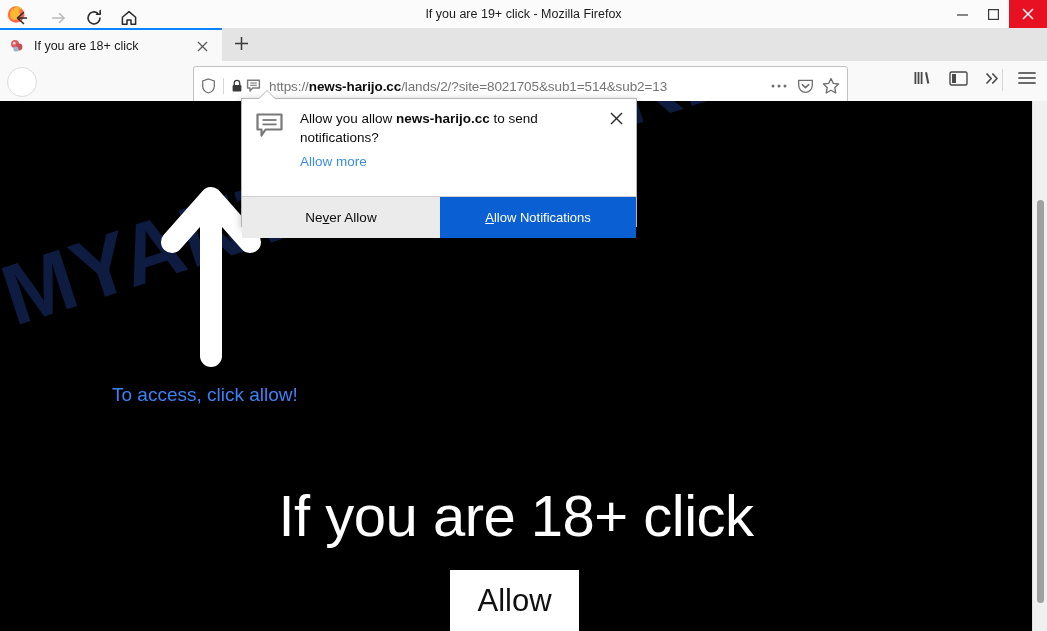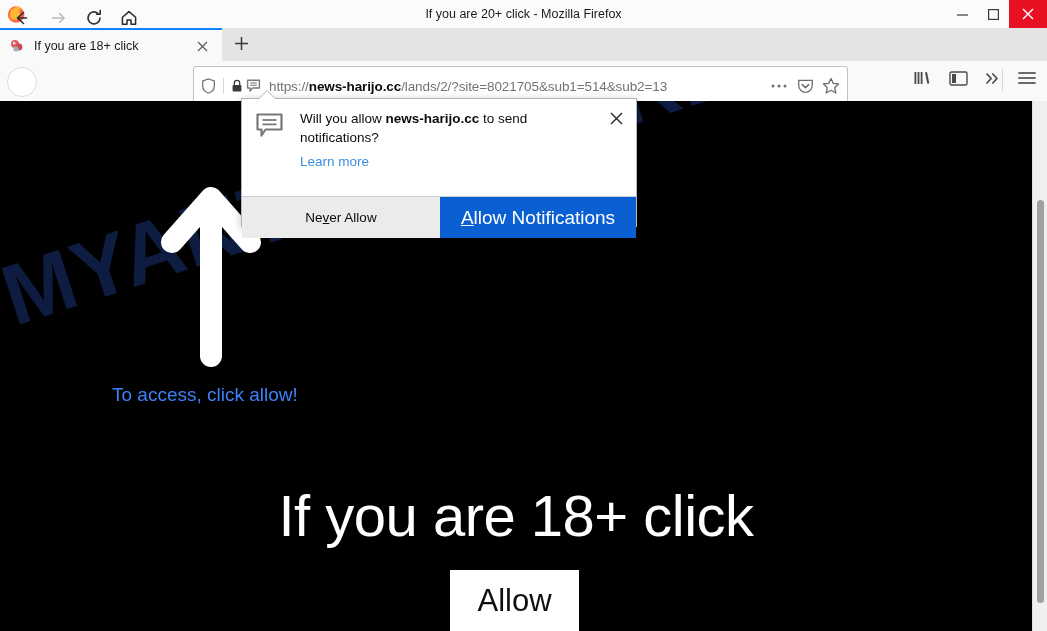--- a/index.html
+++ b/index.html
@@ -213,38 +213,38 @@
     box-sizing: border-box;
   }
   .btn-secondary {
     width: 198px; height: 41px; background: #ebebeb;
     display: flex; align-items: center; justify-content: center;
     font-size: 13.5px; color: #0c0c0d;
   }
   .btn-primary {
     flex: 1; height: 41px; background: #0a5fd3;
     display: flex; align-items: center; justify-content: center;
-    font-size: 19px; color: #ffffff;
+    font-size: 13px; color: #ffffff;
   }
   .ak { text-decoration: underline; }
 </style>
 </head>
 <body>
 
 <div id="app">
 
   <div class="titlebar">
     <span class="ff-logo">
       <svg width="20" height="20" viewBox="0 0 20 20">
         <circle cx="10" cy="10.5" r="8.2" fill="#ff7139"></circle>
         <path d="M10 2.3c3 0 5.5 1.5 6.9 3.8-1.2-1-2.7-1.5-4.3-1.2 1.6.7 2.7 2 3.2 3.5-.8-1-2-1.7-3.4-1.8 1.1 1 1.7 2.4 1.7 3.9 0 3-2.4 5.4-5.4 5.4-2.6 0-4.8-1.8-5.3-4.3.5 1 1.4 1.8 2.5 2.1-1.4-1.3-2-3.2-1.6-5C4.7 6.2 5.9 4.7 7.5 4c-.6.9-.8 2-.5 3C7.4 4.4 9.5 2.4 12 2.5c-.7-.1-1.4-.2-2-.2z" fill="#ffb833"></path>
         <path d="M16.9 6.1c1 1.3 1.6 3 1.6 4.7 0 4.1-3.4 7.5-7.5 7.5-2.5 0-4.7-1.2-6.1-3.1 1.1 1.1 2.6 1.8 4.3 1.8 3 0 5.4-2.4 5.4-5.4 0-1.5-.6-2.9-1.7-3.9 1.4.1 2.6.8 3.4 1.8-.4-1.5-1.6-2.8-3.2-3.5 1.6-.3 3.1.2 4.3 1.2z" fill="#ff4f5e" opacity="0.55"></path>
       </svg>
     </span>
-    <div class="title-text">If you are 20+ click - Mozilla Firefox</div>
+    <div class="title-text">If you are 19+ click - Mozilla Firefox</div>
     <div class="wincontrols">
       <div class="wc">
         <svg width="11" height="11" viewBox="0 0 11 11">
             <line x1="0" y1="6" x2="11" y2="6" stroke="#3a3a3a" stroke-width="1.2"></line>
           </svg>
       </div>
       <div class="wc">
         <svg width="11" height="11" viewBox="0 0 11 11">
             <rect x="0.6" y="0.6" width="9.8" height="9.8" fill="none" stroke="#3a3a3a" stroke-width="1.2"></rect>
           </svg>
@@ -420,22 +420,22 @@
   <div class="popup-arrow"></div>
   <div class="popup">
     <div class="popup-body">
       <span class="popup-icon">
         <svg width="27" height="25" viewBox="0 0 27 25">
           <path d="M1.5 1.5 L25.5 1.5 L25.5 16.5 L9.5 16.5 L5.5 22.5 L5.5 16.5 L1.5 16.5 Z" fill="none" stroke="#787878" stroke-width="2.2" stroke-linejoin="round"></path>
           <line x1="6.5" y1="7" x2="20.5" y2="7" stroke="#787878" stroke-width="1.8"></line>
           <line x1="6.5" y1="11.4" x2="20.5" y2="11.4" stroke="#787878" stroke-width="1.8"></line>
         </svg>
       </span>
-      <div class="popup-msg"><span>Will you allow </span><b>news-harijo.cc</b><span> to send notifications?</span></div>
-      <div class="popup-learn">Learn more</div>
+      <div class="popup-msg"><span>Allow you allow </span><b>news-harijo.cc</b><span> to send notifications?</span></div>
+      <div class="popup-learn">Allow more</div>
       <div class="popup-close">
         <svg width="13" height="13" viewBox="0 0 13 13">
           <line x1="1" y1="1" x2="12" y2="12" stroke="#2b2b2b" stroke-width="1.4"></line>
           <line x1="12" y1="1" x2="1" y2="12" stroke="#2b2b2b" stroke-width="1.4"></line>
         </svg>
       </div>
     </div>
     <div class="popup-actions">
       <div class="btn-secondary">
         <span>Ne<span class="ak">v</span>er Allow</span>

